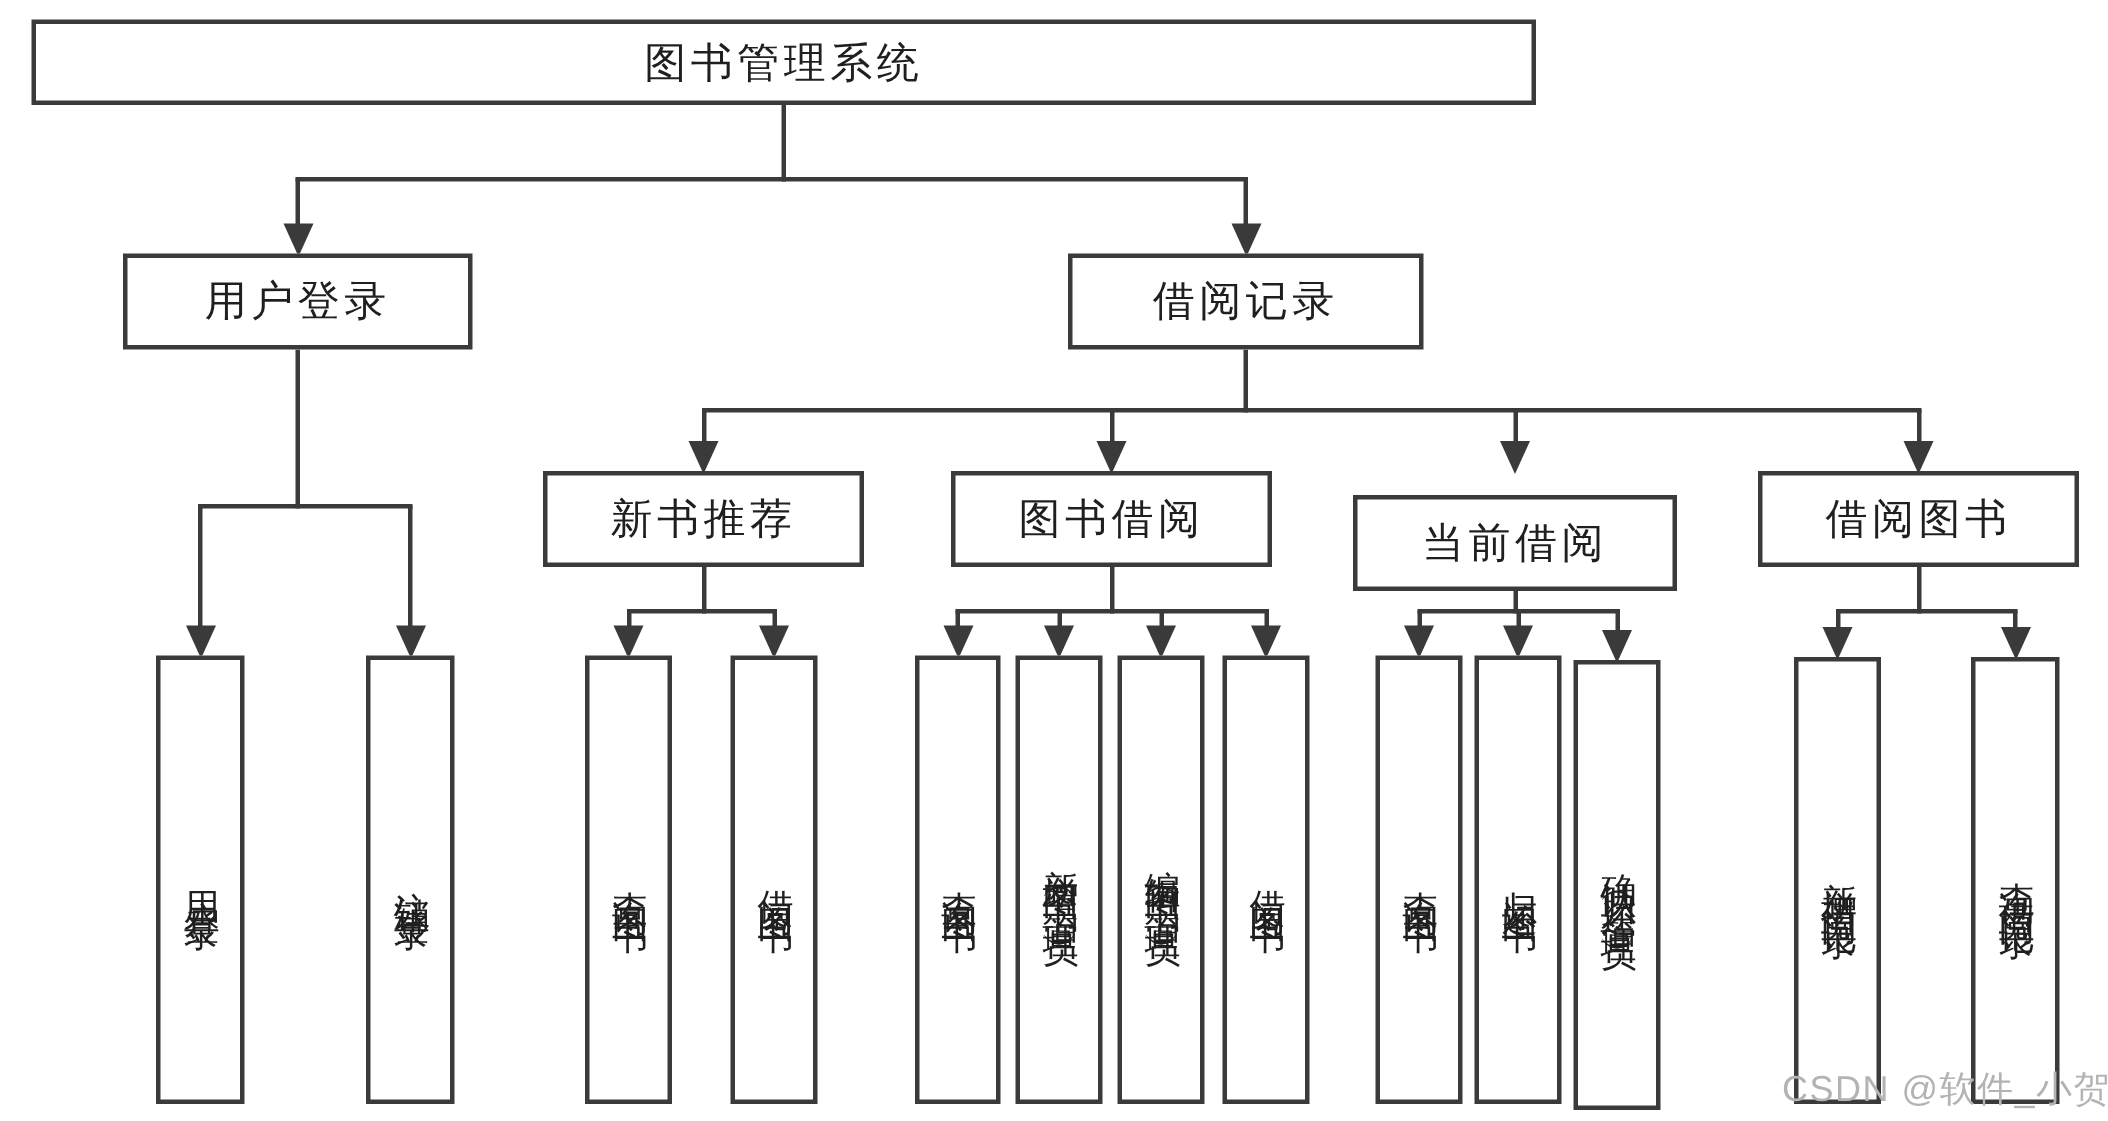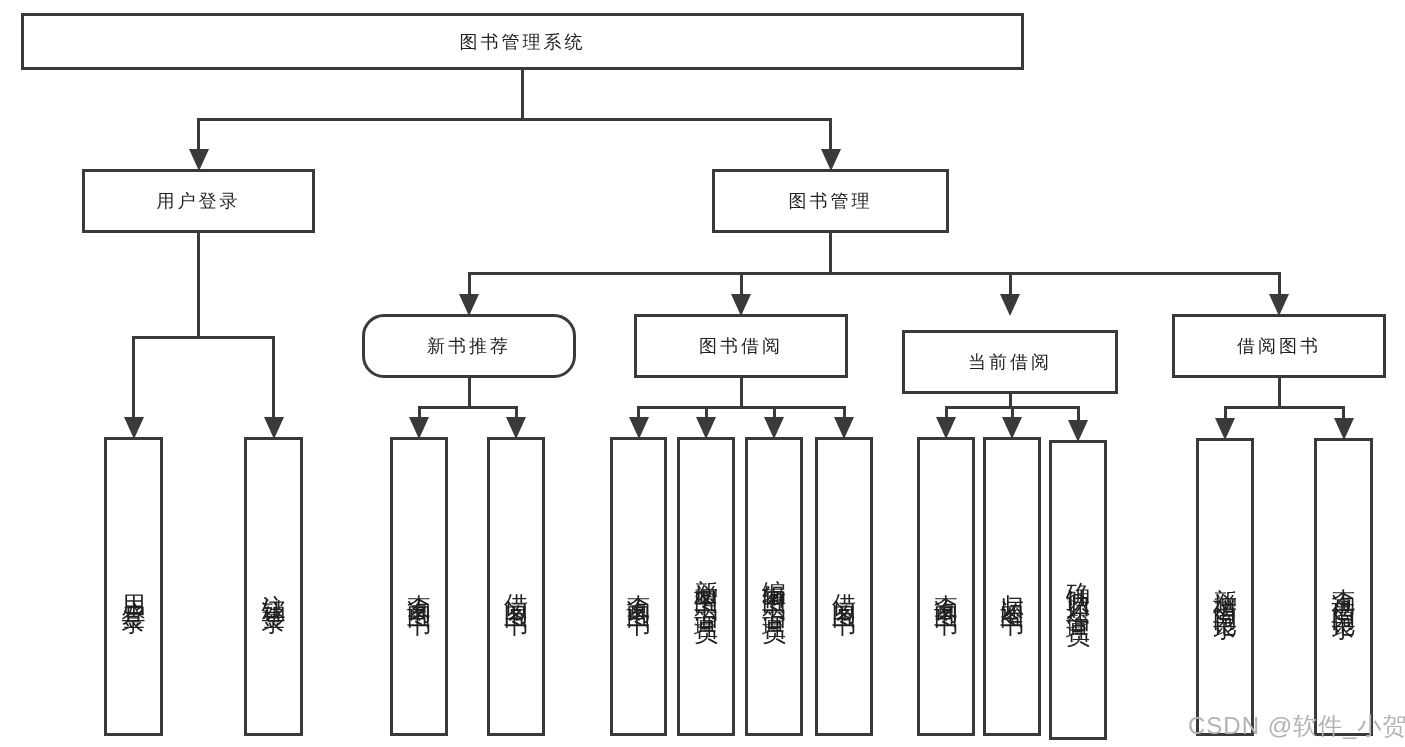--- a/index.html
+++ b/index.html
@@ -11,21 +11,21 @@
   html,body{margin:0;padding:0;background:var(--bg);}
   .stage{
     position:relative;width:1405px;height:747px;background:var(--bg);
     font-family:"Liberation Sans", sans-serif;overflow:hidden;
   }
   #connector-layer{position:absolute;inset:0;z-index:1;}
   #node-layer{position:absolute;inset:0;z-index:2;}
   .node{
     position:absolute;box-sizing:border-box;border:3px solid var(--line);
     background:#fff;display:flex;align-items:center;justify-content:center;
-    color:var(--text);font-size:18px;font-weight:500;letter-spacing:3px;
+    color:var(--text);font-size:28px;font-weight:500;letter-spacing:3px;
   }
   .node .label{white-space:nowrap;}
   .node.vertical{font-size:24px;letter-spacing:6px;}
   .node.vertical .label{
     writing-mode:vertical-rl;text-orientation:mixed;white-space:nowrap;
   }
   .cline{position:absolute;background:var(--line);}
   .arrowhead{
     position:absolute;width:0;height:0;
     border-left:10px solid transparent;border-right:10px solid transparent;
@@ -95,23 +95,23 @@
       <div class="arrowhead" style="left: 1333.5px; top: 418px;"></div>
     </div>
   <div id="node-layer">
       <div class="node" style="left: 21px; top: 13px; width: 1003px; height: 57px;">
         <span class="label">图书管理系统</span>
       </div>
       <div class="node" style="left: 82px; top: 169px; width: 233px; height: 64px;">
         <span class="label">用户登录</span>
       </div>
       <div class="node" style="left: 712px; top: 169px; width: 237px; height: 64px;">
-        <span class="label">图书管理</span>
+        <span class="label">借阅记录</span>
       </div>
-      <div class="node" style="left: 362px; top: 314px; width: 214px; height: 64px; border-radius: 22px;">
+      <div class="node" style="left: 362px; top: 314px; width: 214px; height: 64px;">
         <span class="label">新书推荐</span>
       </div>
       <div class="node" style="left: 634px; top: 314px; width: 214px; height: 64px; align-items: center;">
         <span class="label">图书借阅</span>
       </div>
       <div class="node" style="left: 902px; top: 330px; width: 216px; height: 64px;">
         <span class="label">当前借阅</span>
       </div>
       <div class="node" style="left: 1172px; top: 314px; width: 214px; height: 64px;">
         <span class="label">借阅图书</span>

